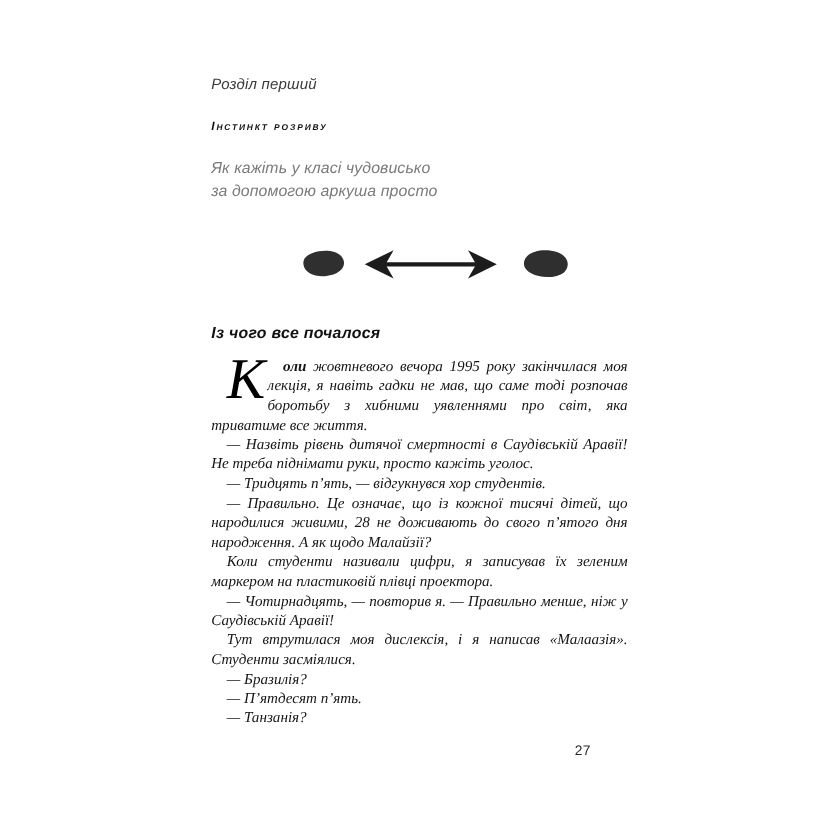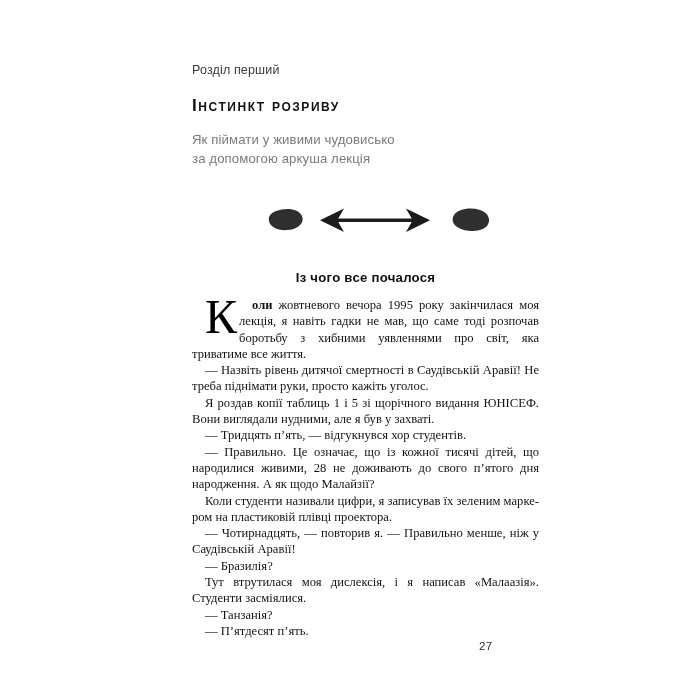--- a/index.html
+++ b/index.html
@@ -20,40 +20,41 @@
   .page {
     position: absolute;
     left: 0; top: 0;
     width: 700px;
     height: 700px;
     background: #ffffff;
   }
 
   .content {
     position: absolute;
-    left: 192px;
+    left: 176px;
     top: 0;
     width: 347px;
+    font-style: italic;
   }
 
   
   .chapter-label {
     font-family: "Liberation Sans", "DejaVu Sans", sans-serif;
     font-size: 12.5px;
     line-height: 16px;
     color: #3a3a3a;
     letter-spacing: 0.15px;
     margin-top: 62px;
     font-weight: 400;
   }
 
   
   .chapter-title {
     font-family: "Liberation Sans", "DejaVu Sans", sans-serif;
-    font-size: 17px;
+    font-size: 10px;
     line-height: 18px;
     font-weight: 700;
     color: #111111;
     letter-spacing: 1.55px;
     font-variant: small-caps;
     text-transform: none;
     margin-top: 19px;
   }
 
   
@@ -79,21 +80,20 @@
 
   
   .section-heading {
     font-family: "Liberation Sans", "DejaVu Sans", sans-serif;
     font-size: 13.2px;
     line-height: 17px;
     font-weight: 700;
     color: #111111;
     letter-spacing: 0.25px;
     margin-top: 26px;
-    text-align: center;
   }
 
   
   .body-block {
     margin-top: 11px;
     font-size: 12.6px;
     line-height: 16.3px;
     color: #141414;
   }
 
@@ -122,41 +122,41 @@
     padding: 0;
   }
   .dropcap-lead {
     font-weight: 700;
   }
 
   
   .folio {
     position: absolute;
     left: 479px;
-    top: 640px;
+    top: 620px;
     font-family: "Liberation Sans", "DejaVu Sans", sans-serif;
     font-size: 11.5px;
     color: #2b2b2b;
     letter-spacing: 0.3px;
   }
 </style>
 </head>
 <body>
 
 <div class="page">
 
   <div class="content">
 
     <div class="chapter-label">Розділ перший</div>
 
     <div class="chapter-title">Інстинкт розриву</div>
 
     <div class="chapter-subtitle">
-      <span>Як піймати у живими чудовисько</span><br>
-      <span>за допомогою аркуша лекція</span>
+      <span>Як кажіть у класі чудовисько</span><br>
+      <span>за допомогою аркуша просто</span>
     </div>
 
     <div class="illustration">
       <svg width="347" height="46" viewBox="0 0 347 46" xmlns="http://www.w3.org/2000/svg">
 
         <path d="M 84 14 C 95 10 107 12 110 19 C 113 26 106 32 96 33 C 86 34 78 30 77 24 C 76 19 79 16 84 14 Z" fill="#2f2f2f"></path>
 
         <path d="M 139 21.5 L 227 21.5 L 227 25.0 L 139 25.0 Z" fill="#1c1c1c"></path>
 
         <path d="M 128 23.3 L 152 11.5 L 146 22.0 L 146 24.6 L 152 35.0 Z" fill="#1c1c1c"></path>
@@ -170,37 +170,36 @@
     <div class="section-heading">Із чого все почалося</div>
 
     <div class="body-block">
 
       <p class="para dropcap-para">
         <span class="dropcap">К</span><span class="dropcap-lead">оли</span><span> жовтневого вечора 1995 року закінчилася моя лекція, я навіть гадки не мав, що саме тоді розпочав боротьбу з хиб­ними уявленнями про світ, яка триватиме все життя.</span>
       </p>
 
       <p class="para dash"><span>— Назвіть рівень дитячої смертності в Саудівській Аравії! Не треба піднімати руки, просто кажіть уголос.</span></p>
 
-      <p class="para"><span>Я роздав копії таблиць 1 і 5 зі щорічного видання ЮНІСЕФ. Вони виглядали нудними, але я був у захваті.</span></p>
 
       <p class="para dash"><span>— Тридцять п’ять, — відгукнувся хор студентів.</span></p>
 
       <p class="para dash"><span>— Правильно. Це означає, що із кожної тисячі дітей, що народи­лися живими, 28 не доживають до свого п’ятого дня народження. А як щодо Малайзії?</span></p>
 
 
       <p class="para"><span>Коли студенти називали цифри, я записував їх зеленим марке­ром на пластиковій плівці проектора.</span></p>
 
       <p class="para dash"><span>— Чотирнадцять, — повторив я. — Правильно менше, ніж у Сау­дівській Аравії!</span></p>
 
+      <p class="para"><span>Тут втрутилася моя дислексія, і я написав «Малаазія». Студенти засміялися.</span></p>
+
       <p class="para dash"><span>— Бразилія?</span></p>
 
-      <p class="para"><span>Тут втрутилася моя дислексія, і я написав «Малаазія». Студенти засміялися.</span></p>
+      <p class="para dash"><span>— П’ятдесят п’ять.</span></p>
 
       <p class="para dash"><span>— Танзанія?</span></p>
-
-      <p class="para dash"><span>— П’ятдесят п’ять.</span></p>
 
     </div>
   </div>
 
   <div class="folio">27</div>
 
 </div>
 
 </body></html>

